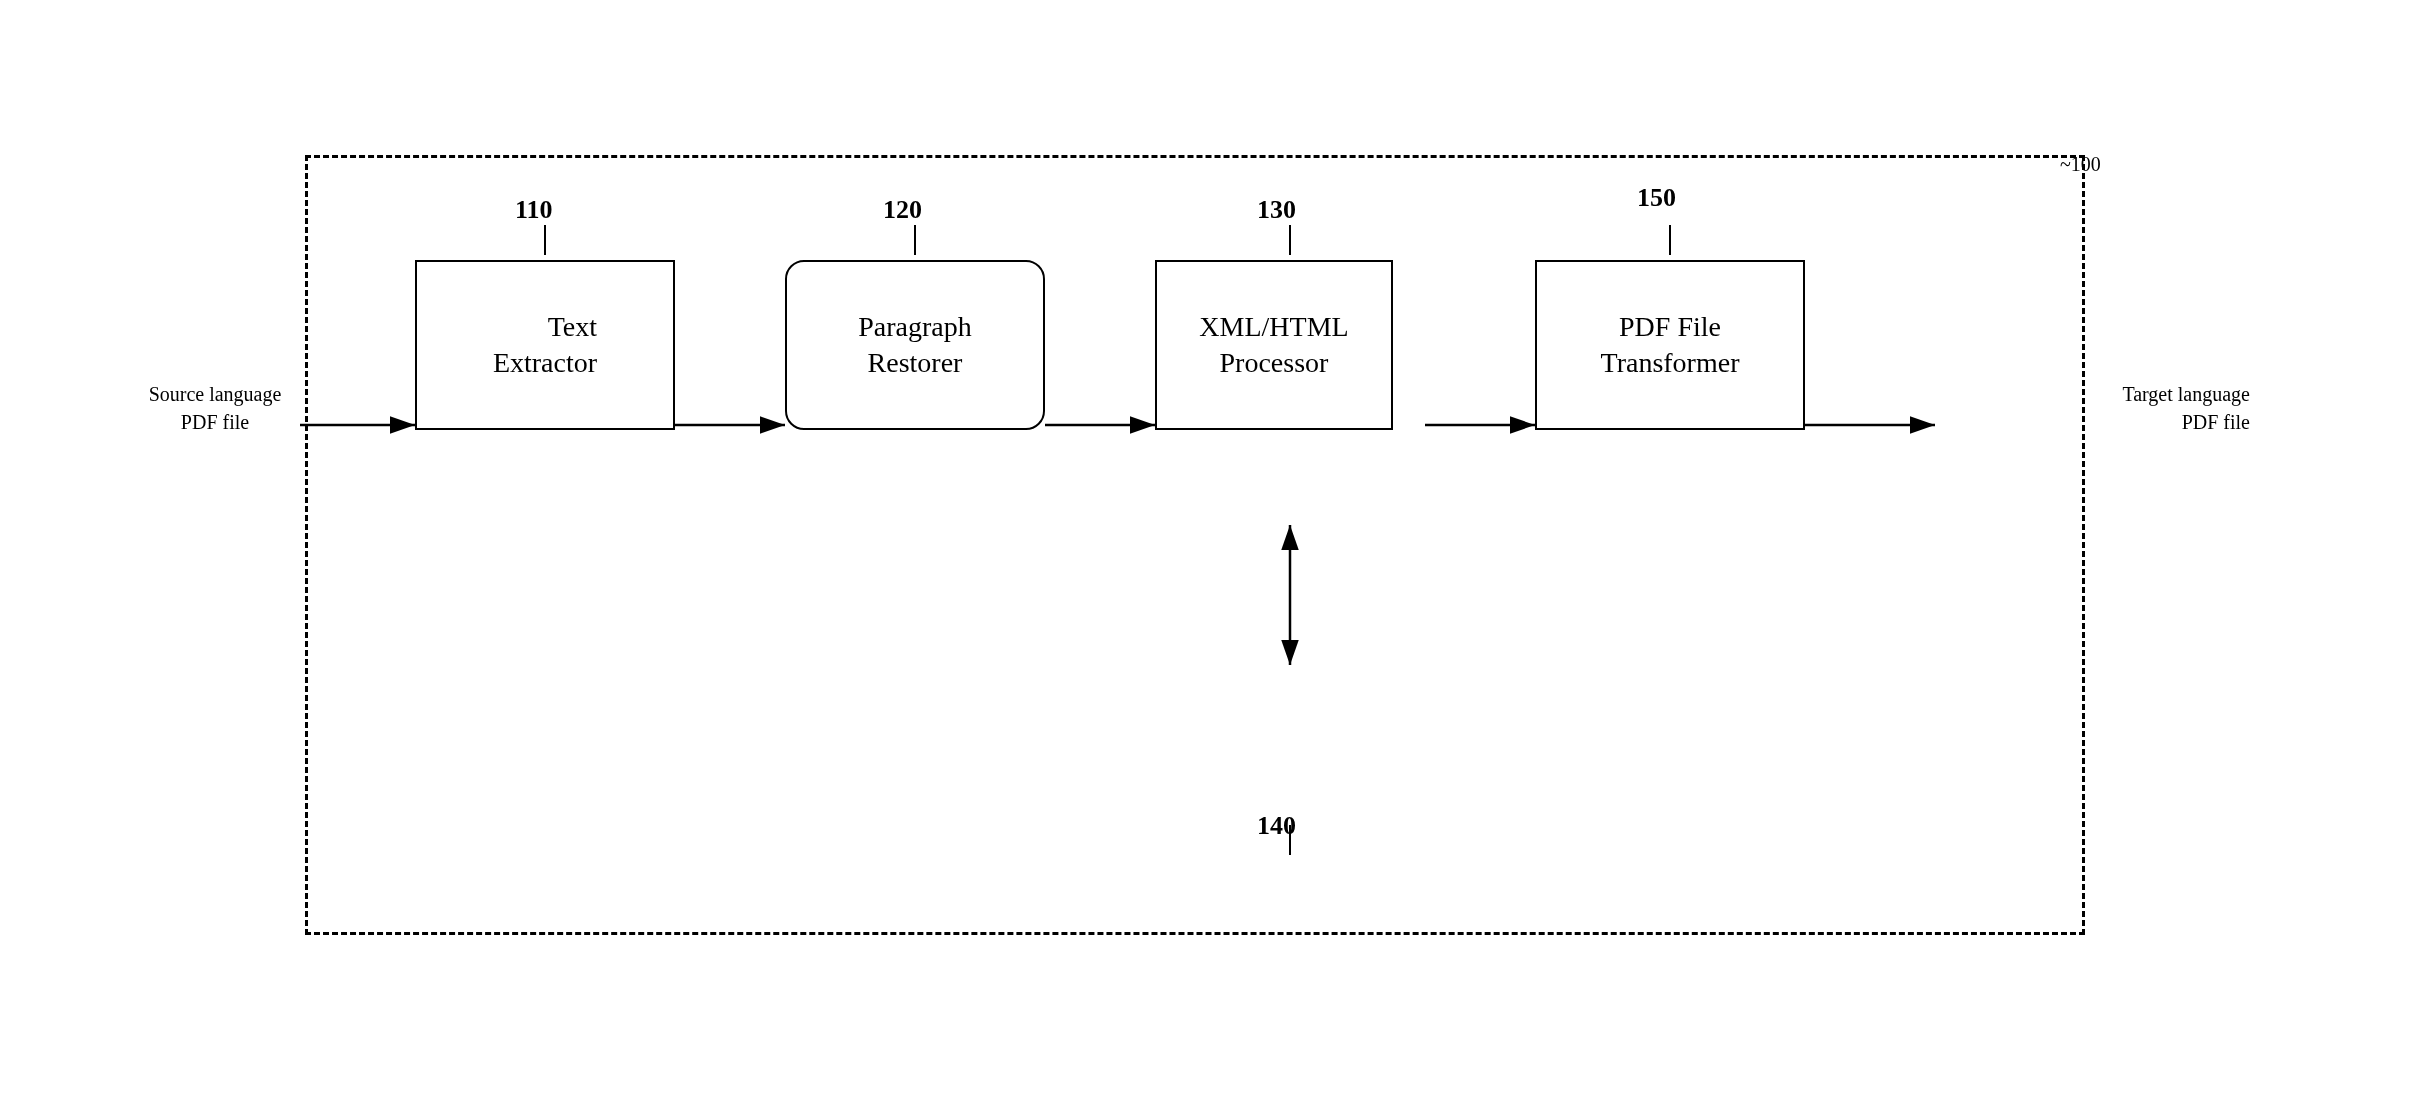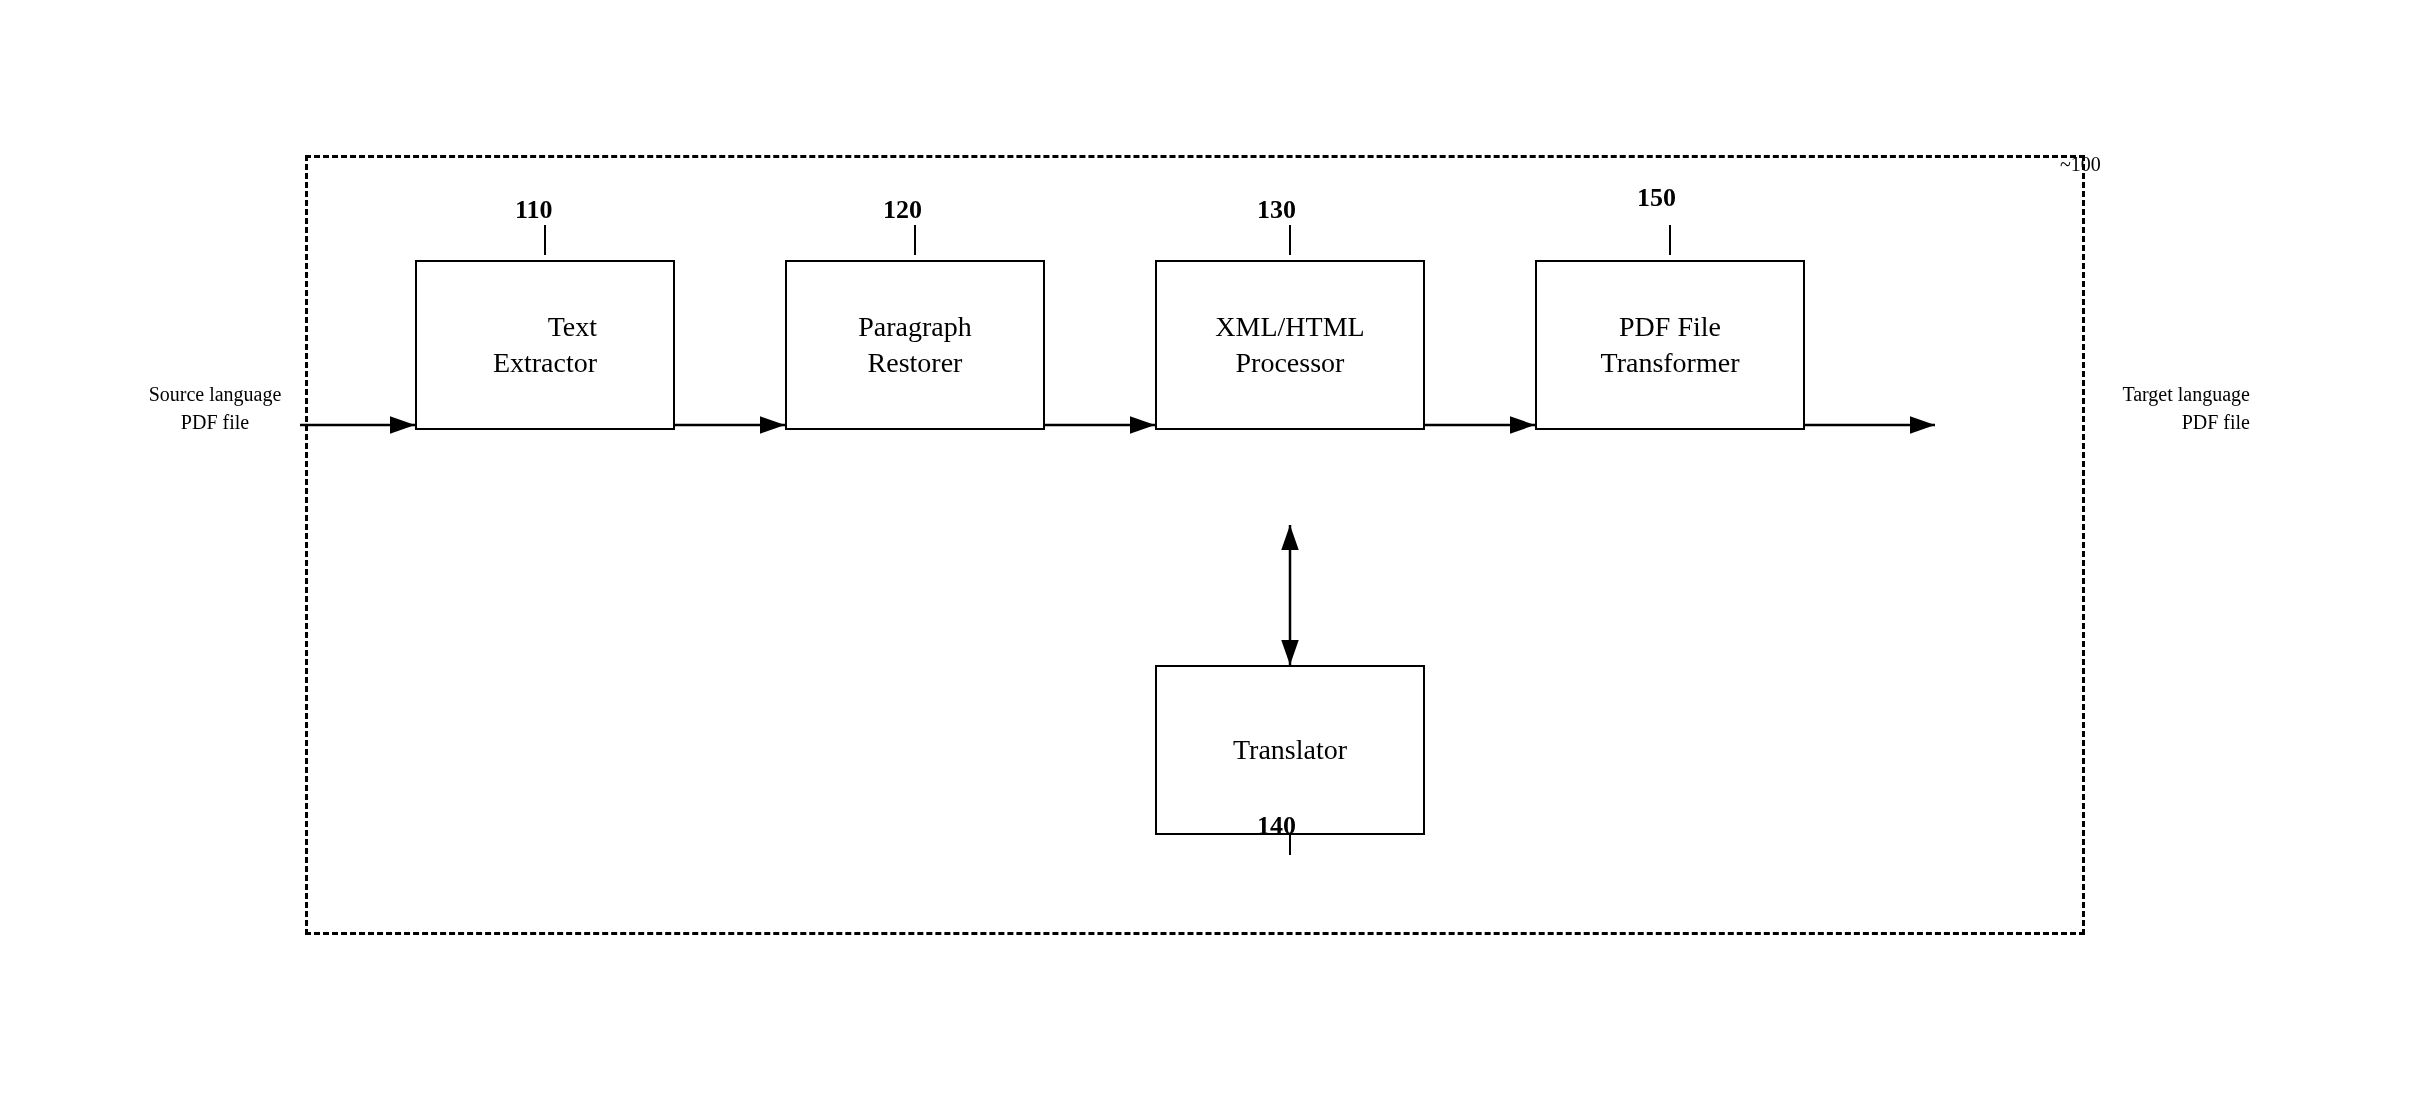--- a/index.html
+++ b/index.html
@@ -138,50 +138,45 @@
 
     <div class="component-box" style="top: 165px; left: 310px; width: 260px; height: 170px; text-align: right;">
       <span>
         <span>Text</span><br>
         <span>Extractor</span>
       </span>
     </div>
 
     <div class="ref-num" style="top: 100px; left: 778px;">120</div>
 
-    <div class="component-box" style="top: 165px; left: 680px; width: 260px; height: 170px;">
+    <div class="component-box" style="top: 165px; left: 680px; width: 260px; height: 170px; border-radius: 19px;">
       <span>
         <span>Paragraph</span><br>
         <span>Restorer</span>
       </span>
     </div>
 
     <div class="ref-num" style="top: 100px; left: 1152px;">130</div>
 
-    <div class="component-box" style="top: 165px; left: 1050px; width: 270px; height: 170px;">
+    <div class="component-box" style="top: 165px; left: 1050px; width: 238px; height: 170px;">
       <span>
         <span>XML/HTML</span><br>
         <span>Processor</span>
       </span>
     </div>
 
     <div class="ref-num" style="top: 88px; left: 1532px;">150</div>
 
     <div class="component-box" style="top: 165px; left: 1430px; width: 270px; height: 170px;">
       <span>
         <span>PDF File</span><br>
         <span>Transformer</span>
       </span>
     </div>
 
-    <div class="component-box" style="top: 570px; left: 1050px; width: 270px; height: 170px;">
-      <span>
-        <span>Translator</span>
-      </span>
-    </div>
 
     <div class="ref-num" style="top: 716px; left: 1152px;">140</div>
 
     <div class="label-text" style="top: 285px; left: 20px; width: 180px;">
       <span>Source language</span><br>
       <span>PDF file</span>
     </div>
 
     <div class="label-text" style="top: 285px; left: 1945px; width: 200px; text-align: right;">
       <span>Target language</span><br>

